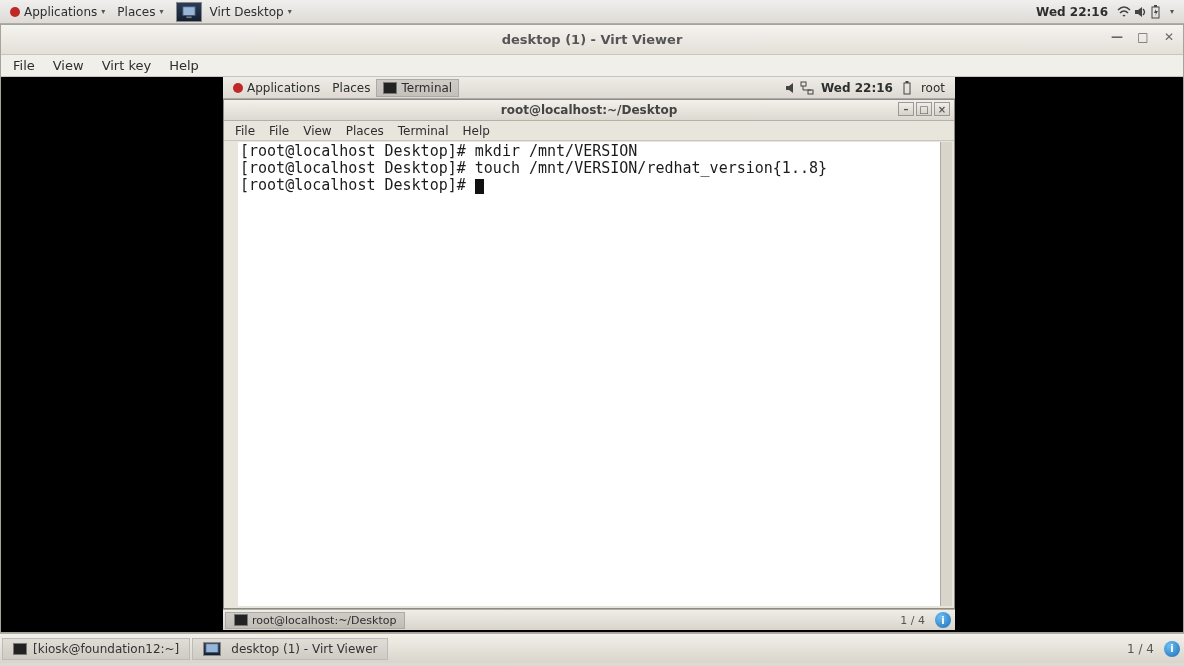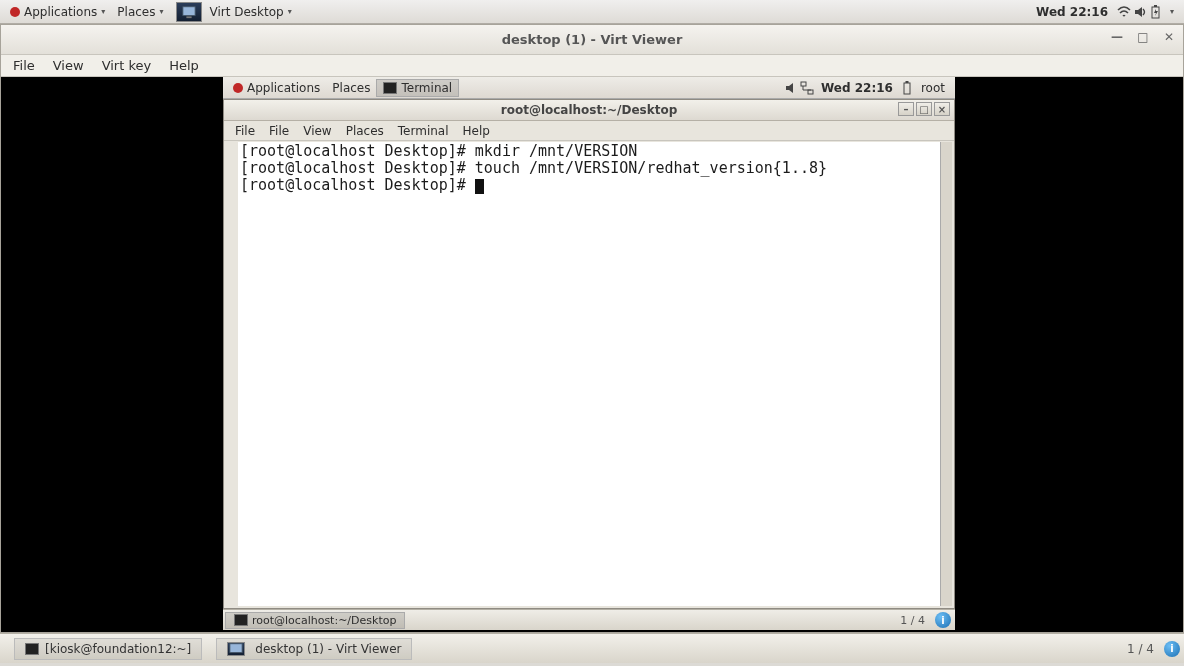--- a/index.html
+++ b/index.html
@@ -194,21 +194,21 @@
     background:linear-gradient(#f2f0ea,#d9d5cb);
     border-top:1px solid #b3afa4;
     display:flex; align-items:center;
     font-size:12px;
   }
   .outer-bottom .task {
     display:flex; align-items:center; gap:6px;
     padding:3px 10px;
     background:rgba(0,0,0,0.06);
     border:1px solid #bbb;
-    margin-left:14px;
+    margin-left:2px;
     cursor:pointer;
     color:#333;
   }
   .outer-bottom .spacer{flex:1;}
 </style>
 </head>
 <body>
 
 <div class="outer-topbar">
   <div class="menu-item">

